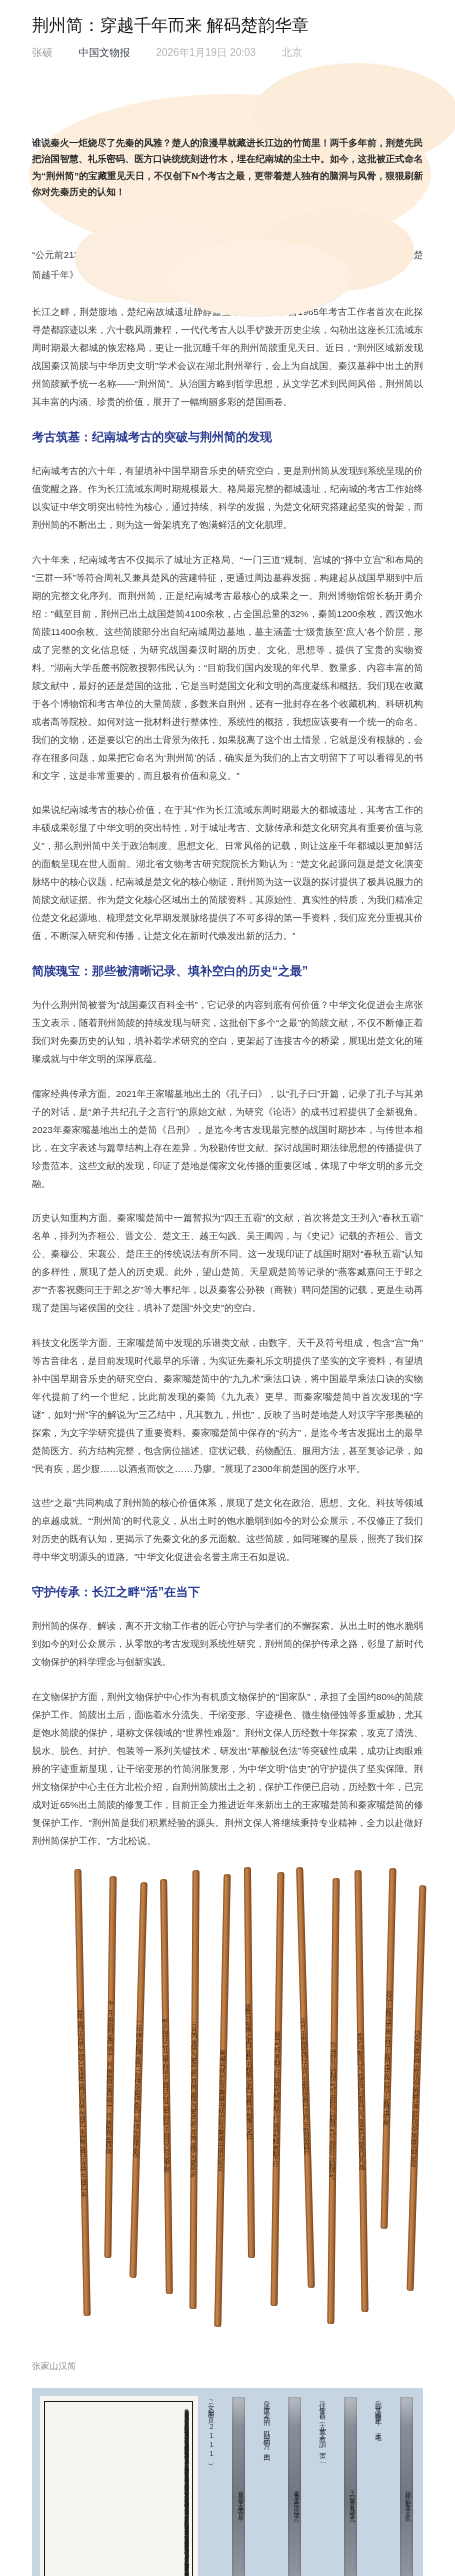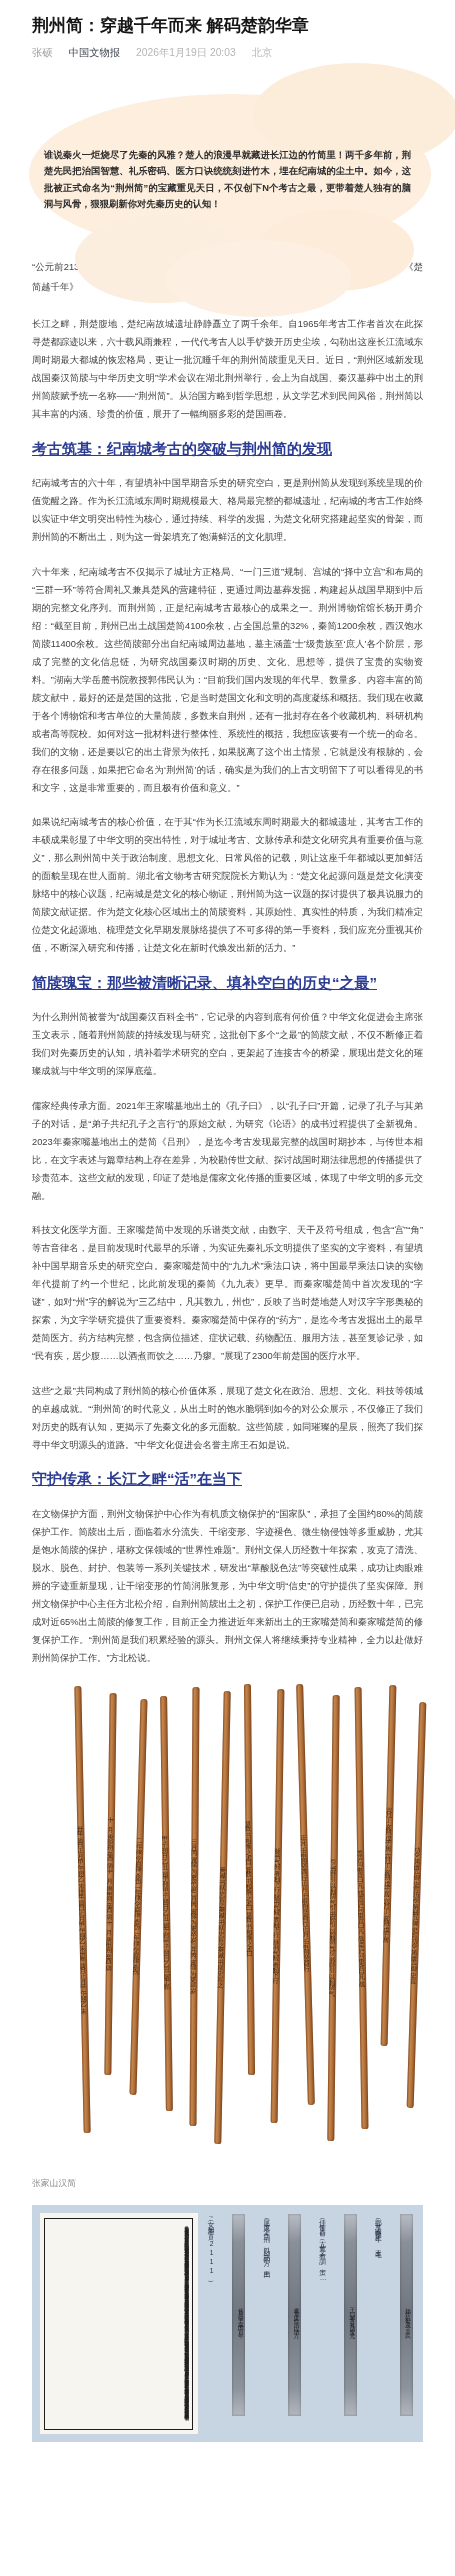--- a/index.html
+++ b/index.html
@@ -1,39 +1,39 @@
 <!DOCTYPE html>
 <html lang="zh" style="font-size:8.2px"><head>
 <meta charset="utf-8">
 <style>
   html,body{margin:0;padding:0;background:#ffffff;}
   body{width:455px;height:3298px;overflow:hidden;position:relative;
        font-family:"Liberation Sans","DejaVu Sans",sans-serif;color:#404040;}
   .content{position:relative;padding:14.4px 32px 0 32px;}
 
-  .title{font-size:17px;line-height:23px;font-weight:700;color:#161616;margin:0 0 8.2px;}
-  .meta{display:flex;gap:16px;align-items:baseline;font-size:10.3px;color:#b6b6b6;margin:0;}
+  .title{font-size:17px;line-height:23px;font-weight:400;color:#161616;margin:0 0 8.2px;}
+  .meta{display:flex;gap:26px;align-items:baseline;font-size:10.3px;color:#b6b6b6;margin:0;}
   .meta .author{color:#9b9b9b;}
   .meta .source{color:#3a3f4d;font-weight:400;cursor:pointer;}
 
   
   .intro-wrap{position:relative;padding-top:75px;}
   .cloud{position:absolute;background:#fdeedd;border-radius:50%;z-index:0;}
   .cloud.c1{left:-3.1px;top:34px;width:402px;height:160px;}
   .cloud.c2{right:-36px;top:3.1px;width:206px;height:103px;background:#fcecda;}
   .cloud.c3{left:43px;top:155px;width:170px;height:88px;background:#fceede;}
   .cloud.c4{left:227px;top:149px;width:155px;height:82px;background:#fcecd9;}
   .cloud.c5{left:134px;top:180px;width:185px;height:77px;background:#fdf0e2;}
 
   .intro{position:relative;z-index:1;font-size:9.3px;line-height:16.5px;font-weight:600;
-         color:#2e2e2e;margin:12px;text-align:justify;}
+         color:#2e2e2e;margin:0;text-align:justify;}
   .lede-quote{font-size:9.3px;line-height:20.6px;color:#424242;margin:44px 0 17.5px;text-align:justify;}
 
   .article p.body{font-size:9.3px;line-height:18px;margin:0 0 16.5px;color:#424242;text-align:justify;}
-  .article h2.section{font-size:15px;line-height:18px;font-weight:700;color:#2b3c92;margin:2.1px 0 16.5px;text-decoration:underline;}
+  .article h2.section{font-size:12px;line-height:18px;font-weight:700;color:#2b3c92;margin:2.1px 0 16.5px;}
 
   
   .fig1{position:relative;height:479px;margin:15.5px 0 0;}
   .slip{position:absolute;border-radius:2.6px;box-sizing:border-box;overflow:hidden;
         writing-mode:vertical-rl;text-orientation:upright;text-align:center;
         font-size:6.2px;letter-spacing:5.7px;color:rgba(38,20,8,0.85);padding-top:8.2px;
         background:linear-gradient(90deg,#9c5a2c,#c88b50 28%,#b5713a 62%,#8a5023);
         box-shadow:inset 0 0 3.1px rgba(60,30,10,0.45);}
   .figcap{text-align:left;font-size:8.8px;color:#8d8d8d;margin:15.5px 0 15.5px;}
 
@@ -80,23 +80,25 @@
 
   <div class="article" id="article-body">
       <p class="body">长江之畔，荆楚腹地，楚纪南故城遗址静静矗立了两千余年。自1965年考古工作者首次在此探寻楚都踪迹以来，六十载风雨兼程，一代代考古人以手铲拨开历史尘埃，勾勒出这座长江流域东周时期最大都城的恢宏格局，更让一批沉睡千年的荆州简牍重见天日。近日，“荆州区域新发现战国秦汉简牍与中华历史文明”学术会议在湖北荆州举行，会上为自战国、秦汉墓葬中出土的荆州简牍赋予统一名称——“荆州简”。从治国方略到哲学思想，从文学艺术到民间风俗，荆州简以其丰富的内涵、珍贵的价值，展开了一幅绚丽多彩的楚国画卷。</p>
       <h2 class="section">考古筑基：纪南城考古的突破与荆州简的发现</h2>
       <p class="body">纪南城考古的六十年，有望填补中国早期音乐史的研究空白，更是荆州简从发现到系统呈现的价值觉醒之路。作为长江流域东周时期规模最大、格局最完整的都城遗址，纪南城的考古工作始终以实证中华文明突出特性为核心，通过持续、科学的发掘，为楚文化研究搭建起坚实的骨架，而荆州简的不断出土，则为这一骨架填充了饱满鲜活的文化肌理。</p>
       <p class="body">六十年来，纪南城考古不仅揭示了城址方正格局、“一门三道”规制、宫城的“择中立宫”和布局的“三群一环”等符合周礼又兼具楚风的营建特征，更通过周边墓葬发掘，构建起从战国早期到中后期的完整文化序列。而荆州简，正是纪南城考古最核心的成果之一。荆州博物馆馆长杨开勇介绍：“截至目前，荆州已出土战国楚简4100余枚，占全国总量的32%，秦简1200余枚，西汉饱水简牍11400余枚。这些简牍部分出自纪南城周边墓地，墓主涵盖‘士’级贵族至‘庶人’各个阶层，形成了完整的文化信息链，为研究战国秦汉时期的历史、文化、思想等，提供了宝贵的实物资料。”湖南大学岳麓书院教授郭伟民认为：“目前我们国内发现的年代早、数量多、内容丰富的简牍文献中，最好的还是楚国的这批，它是当时楚国文化和文明的高度凝练和概括。我们现在收藏于各个博物馆和考古单位的大量简牍，多数来自荆州，还有一批封存在各个收藏机构、科研机构或者高等院校。如何对这一批材料进行整体性、系统性的概括，我想应该要有一个统一的命名。我们的文物，还是要以它的出土背景为依托，如果脱离了这个出土情景，它就是没有根脉的，会存在很多问题，如果把它命名为‘荆州简’的话，确实是为我们的上古文明留下了可以看得见的书和文字，这是非常重要的，而且极有价值和意义。”</p>
       <p class="body">如果说纪南城考古的核心价值，在于其“作为长江流域东周时期最大的都城遗址，其考古工作的丰硕成果彰显了中华文明的突出特性，对于城址考古、文脉传承和楚文化研究具有重要价值与意义”，那么荆州简中关于政治制度、思想文化、日常风俗的记载，则让这座千年都城以更加鲜活的面貌呈现在世人面前。湖北省文物考古研究院院长方勤认为：“楚文化起源问题是楚文化演变脉络中的核心议题，纪南城是楚文化的核心物证，荆州简为这一议题的探讨提供了极具说服力的简牍文献证据。作为楚文化核心区域出土的简牍资料，其原始性、真实性的特质，为我们精准定位楚文化起源地、梳理楚文化早期发展脉络提供了不可多得的第一手资料，我们应充分重视其价值，不断深入研究和传播，让楚文化在新时代焕发出新的活力。”</p>
       <h2 class="section">简牍瑰宝：那些被清晰记录、填补空白的历史“之最”</h2>
       <p class="body">为什么荆州简被誉为“战国秦汉百科全书”，它记录的内容到底有何价值？中华文化促进会主席张玉文表示，随着荆州简牍的持续发现与研究，这批创下多个“之最”的简牍文献，不仅不断修正着我们对先秦历史的认知，填补着学术研究的空白，更架起了连接古今的桥梁，展现出楚文化的璀璨成就与中华文明的深厚底蕴。</p>
       <p class="body">儒家经典传承方面。2021年王家嘴墓地出土的《孔子曰》，以“孔子曰”开篇，记录了孔子与其弟子的对话，是“弟子共纪孔子之言行”的原始文献，为研究《论语》的成书过程提供了全新视角。2023年秦家嘴墓地出土的楚简《吕刑》，是迄今考古发现最完整的战国时期抄本，与传世本相比，在文字表述与篇章结构上存在差异，为校勘传世文献、探讨战国时期法律思想的传播提供了珍贵范本。这些文献的发现，印证了楚地是儒家文化传播的重要区域，体现了中华文明的多元交融。</p>
+      <p class="body">历史认知重构方面。秦家嘴楚简中一篇暂拟为“四王五霸”的文献，首次将楚文王列入“春秋五霸”名单，排列为齐桓公、晋文公、楚文王、越王勾践、吴王阖闾，与《史记》记载的齐桓公、晋文公、秦穆公、宋襄公、楚庄王的传统说法有所不同。这一发现印证了战国时期对“春秋五霸”认知的多样性，展现了楚人的历史观。此外，望山楚简、天星观楚简等记录的“燕客臧嘉问王于郢之岁”“齐客祝夔问王于郢之岁”等大事纪年，以及秦客公孙鞅（商鞅）聘问楚国的记载，更是生动再现了楚国与诸侯国的交往，填补了楚国“外交史”的空白。</p>
       <p class="body">科技文化医学方面。王家嘴楚简中发现的乐谱类文献，由数字、天干及符号组成，包含“宫”“角”等古音律名，是目前发现时代最早的乐谱，为实证先秦礼乐文明提供了坚实的文字资料，有望填补中国早期音乐史的研究空白。秦家嘴楚简中的“九九术”乘法口诀，将中国最早乘法口诀的实物年代提前了约一个世纪，比此前发现的秦简《九九表》更早。而秦家嘴楚简中首次发现的“字谜”，如对“州”字的解说为“三乙结中，凡其数九，州也”，反映了当时楚地楚人对汉字字形奥秘的探索，为文字学研究提供了重要资料。秦家嘴楚简中保存的“药方”，是迄今考古发掘出土的最早楚简医方。药方结构完整，包含病位描述、症状记载、药物配伍、服用方法，甚至复诊记录，如“民有疾，居少腹……以酒煮而饮之……乃瘳。”展现了2300年前楚国的医疗水平。</p>
       <p class="body">这些“之最”共同构成了荆州简的核心价值体系，展现了楚文化在政治、思想、文化、科技等领域的卓越成就。“‘荆州简’的时代意义，从出土时的饱水脆弱到如今的对公众展示，不仅修正了我们对历史的既有认知，更揭示了先秦文化的多元面貌。这些简牍，如同璀璨的星辰，照亮了我们探寻中华文明源头的道路。”中华文化促进会名誉主席王石如是说。</p>
       <h2 class="section">守护传承：长江之畔“活”在当下</h2>
+      <p class="body">荆州简的保存、解读，离不开文物工作者的匠心守护与学者们的不懈探索。从出土时的饱水脆弱到如今的对公众展示，从零散的考古发现到系统性研究，荆州简的保护传承之路，彰显了新时代文物保护的科学理念与创新实践。</p>
       <p class="body">在文物保护方面，荆州文物保护中心作为有机质文物保护的“国家队”，承担了全国约80%的简牍保护工作。简牍出土后，面临着水分流失、干缩变形、字迹褪色、微生物侵蚀等多重威胁，尤其是饱水简牍的保护，堪称文保领域的“世界性难题”。荆州文保人历经数十年探索，攻克了清洗、脱水、脱色、封护、包装等一系列关键技术，研发出“草酸脱色法”等突破性成果，成功让肉眼难辨的字迹重新显现，让干缩变形的竹简润胀复形，为中华文明“信史”的守护提供了坚实保障。荆州文物保护中心主任方北松介绍，自荆州简牍出土之初，保护工作便已启动，历经数十年，已完成对近65%出土简牍的修复工作，目前正全力推进近年来新出土的王家嘴楚简和秦家嘴楚简的修复保护工作。“荆州简是我们积累经验的源头。荆州文保人将继续秉持专业精神，全力以赴做好荆州简保护工作。”方北松说。</p>
     </div>
 
   <div class="fig1" id="fig1">
       <div class="slip" style="left: 47px; top: 3.1px; height: 447px; width: 6.7px; transform: rotate(-1.2deg);">卅年质日正月甲午朔乙未卅年质日正月甲午朔乙未卅年质日正月甲午朔乙未</div>
       <div class="slip" style="left: 75px; top: 9.3px; height: 382px; width: 6.7px; transform: rotate(0.8deg);">十一月庚申朔辛酉病十一月庚申朔辛酉病十一月庚申朔辛酉病</div>
       <div class="slip" style="left: 103px; top: 15.5px; height: 396px; width: 6.7px; transform: rotate(1.6deg);">二年律令盗律杀伤二年律令盗律杀伤二年律令盗律杀伤</div>
       <div class="slip" style="left: 131px; top: 12.4px; height: 415px; width: 6.7px; transform: rotate(-0.8deg);">甲子朔日乙丑宿于郢甲子朔日乙丑宿于郢甲子朔日乙丑宿于郢</div>
       <div class="slip" style="left: 159px; top: 4.1px; height: 439px; width: 6.7px; transform: rotate(0.4deg);">三月丙寅除为吏卒岁三月丙寅除为吏卒岁三月丙寅除为吏卒岁</div>
       <div class="slip" style="left: 187px; top: 8.2px; height: 453px; width: 6.7px; transform: rotate(1.2deg);">奏谳书狱史言之奏谳书狱史言之奏谳书狱史言之</div>

